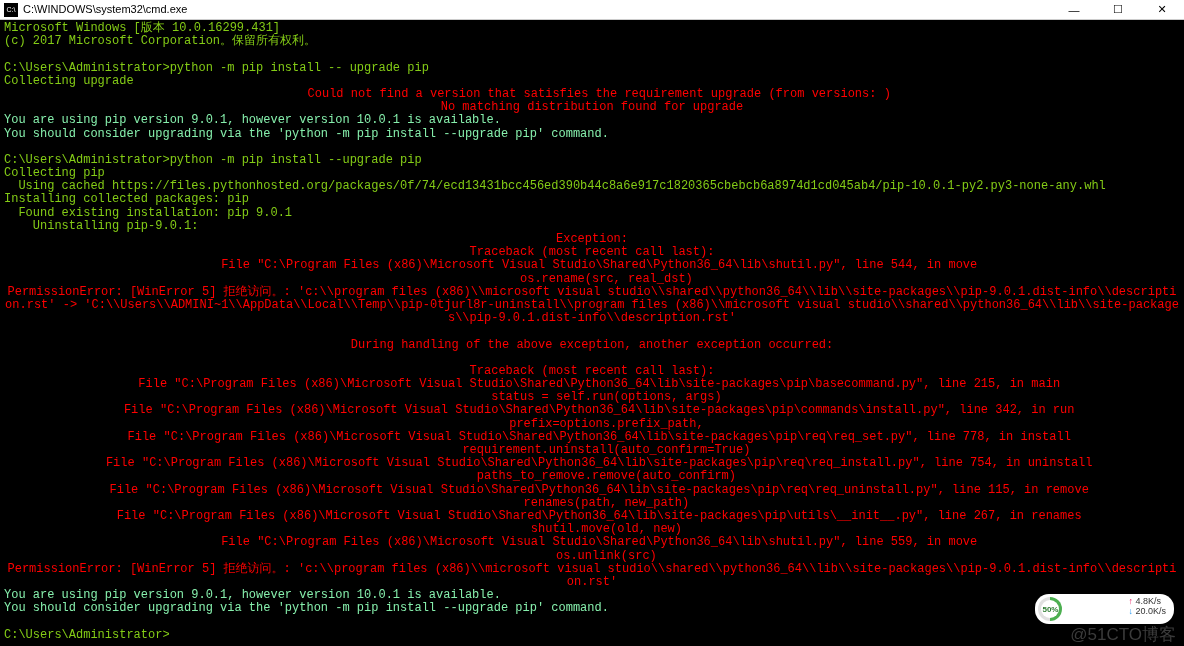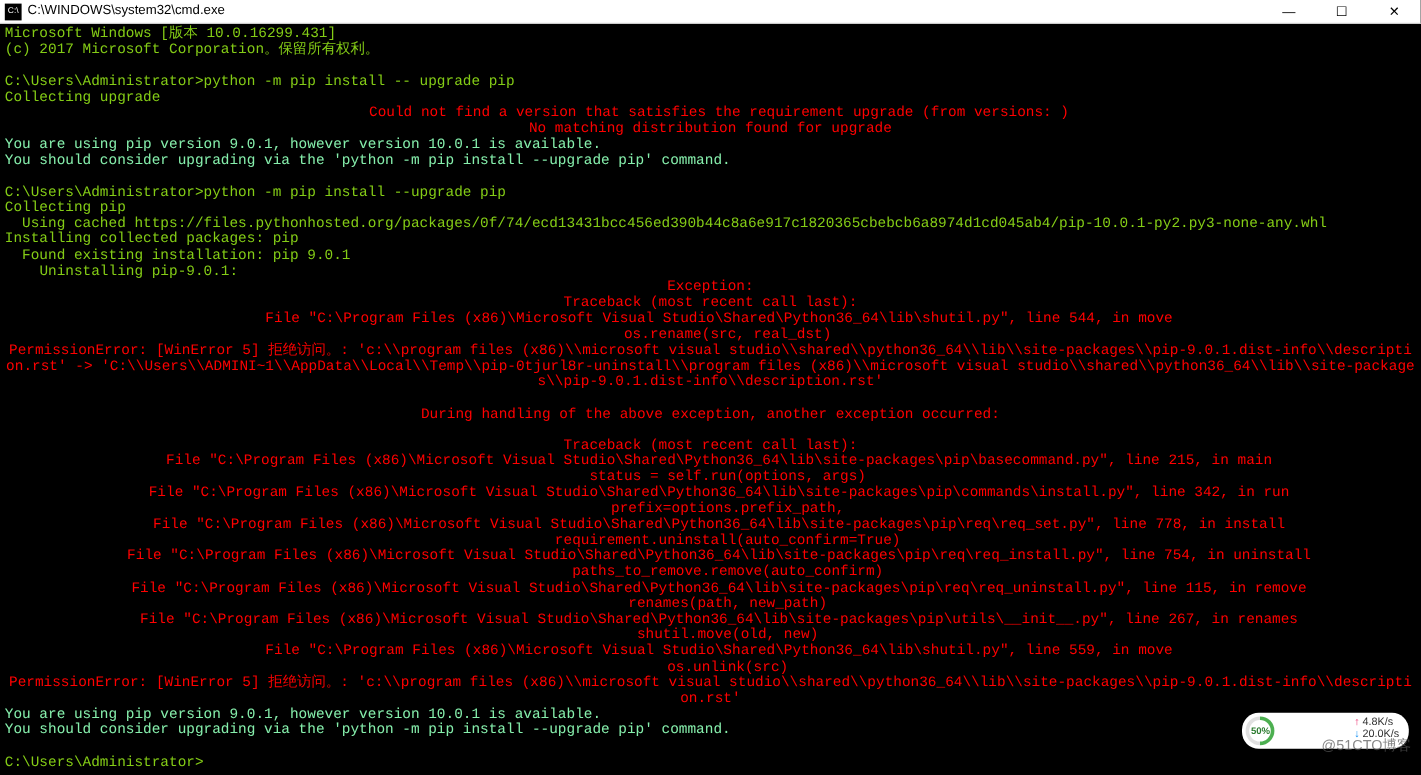--- a/index.html
+++ b/index.html
@@ -58,23 +58,23 @@
     word-break: break-all;
     line-height: 1.1;
   }
   .white { color: #84cc16; }
   .red { color: #ff0000; text-align: center; }
   .yellow { color: #86efac; }
   .line { display: block; }
   .watermark {
     position: absolute;
     right: 8px;
-    bottom: 16px;
+    bottom: 0;
     font-family: sans-serif;
-    font-size: 12px;
+    font-size: 17px;
     color: #555;
     opacity: 0.7;
   }
   .speed-widget {
     position: absolute;
     right: 10px;
     bottom: 22px;
     background: #fff;
     border-radius: 14px;
     display: flex;

